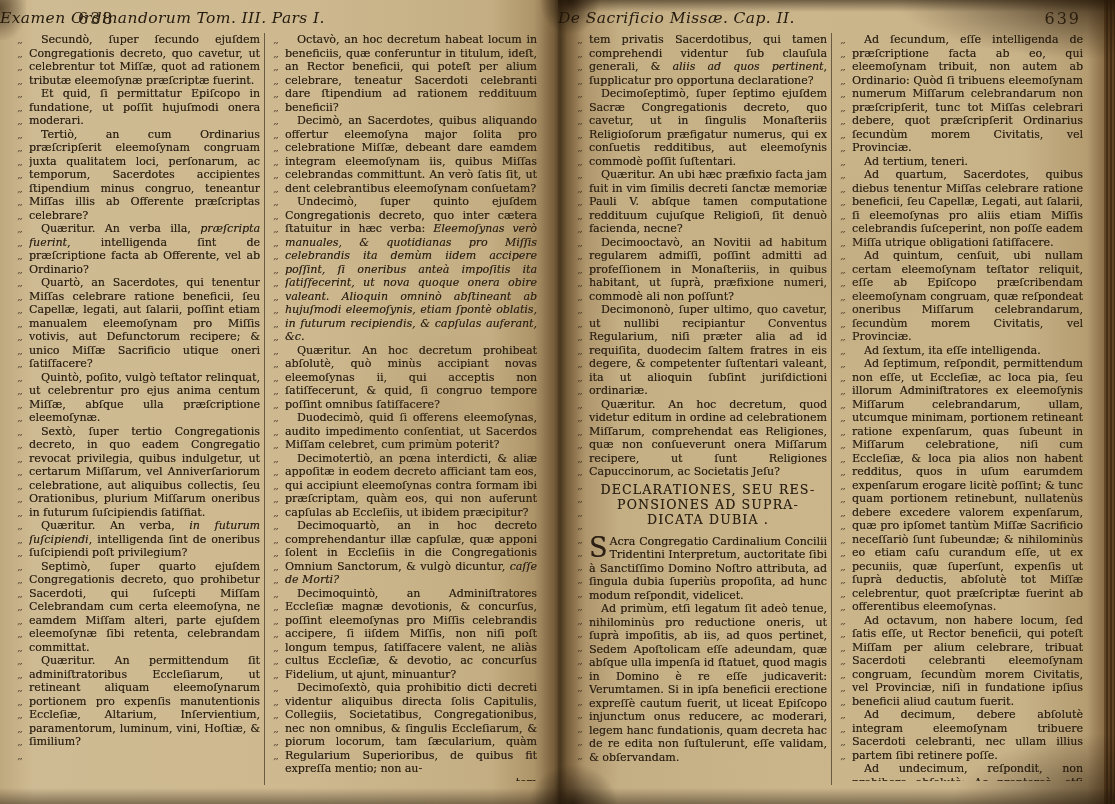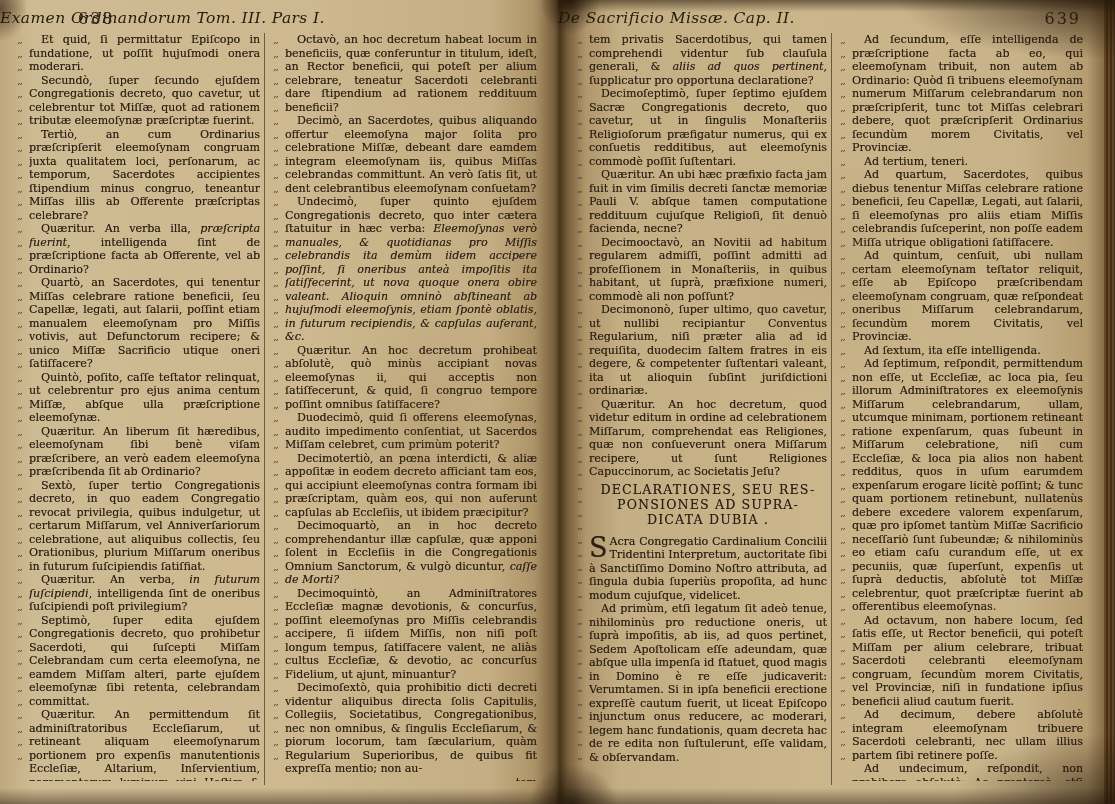--- a/index.html
+++ b/index.html
@@ -134,30 +134,29 @@
           <div>,,</div>
           <div>,,</div>
           <div>,,</div>
           <div>,,</div>
           <div>,,</div>
           <div>,,</div>
           <div>,,</div>
           <div>,,</div>
         </div>
       <div class="coltext col-a">
+          <div class="para n"><span>Secundò, ſuper ſecundo ejuſdem Congregationis decreto, quo cavetur, ut celebrentur tot Miſſæ, quot ad rationem tributæ eleemoſynæ præſcriptæ fuerint.</span></div>
           <div class="para n"><span>Et quid, ſi permittatur Epiſcopo in fundatione, ut poſſit hujuſmodi onera moderari.</span></div>
-          <div class="para n"><span>Secundò, ſuper ſecundo ejuſdem Congregationis decreto, quo cavetur, ut celebrentur tot Miſſæ, quot ad rationem tributæ eleemoſynæ præſcriptæ fuerint.</span></div>
           <div class="para n"><span>Tertiò, an cum Ordinarius præſcripſerit eleemoſynam congruam juxta qualitatem loci, perſonarum, ac temporum, Sacerdotes accipientes ſtipendium minus congruo, teneantur Miſſas illis ab Offerente præſcriptas celebrare?</span></div>
           <div class="para n"><span>Quæritur. An verba illa, </span><span class="it">præſcripta fuerint</span><span>, intelligenda ſint de præſcriptione facta ab Offerente, vel ab Ordinario?</span></div>
           <div class="para n"><span>Quartò, an Sacerdotes, qui tenentur Miſſas celebrare ratione beneficii, ſeu Capellæ, legati, aut ſalarii, poſſint etiam manualem eleemoſynam pro Miſſis votivis, aut Defunctorum recipere; &amp; unico Miſſæ Sacrificio utique oneri ſatiſfacere?</span></div>
-          <div class="para n"><span>Quintò, poſito, caſſe teſtator relinquat, ut celebrentur pro ejus anima centum Miſſæ, abſque ulla præſcriptione eleemoſynæ.</span></div>
-          <div class="para n"><span>Quæritur. An liberum ſit hæredibus, eleemoſynam ſibi benè viſam præſcribere, an verò eadem eleemoſyna præſcribenda ſit ab Ordinario?</span></div>
+          <div class="para n"><span>Quintò, poſito, vulgò teſtator relinquat, ut celebrentur pro ejus anima centum Miſſæ, abſque ulla præſcriptione eleemoſynæ.</span></div>
           <div class="para n"><span>Sextò, ſuper tertio Congregationis decreto, in quo eadem Congregatio revocat privilegia, quibus indulgetur, ut certarum Miſſarum, vel Anniverſariorum celebratione, aut aliquibus collectis, ſeu Orationibus, plurium Miſſarum oneribus in futurum ſuſcipiendis ſatiſfiat.</span></div>
           <div class="para n"><span>Quæritur. An verba, </span><span class="it">in futurum ſuſcipiendi</span><span>, intelligenda ſint de oneribus ſuſcipiendi poſt privilegium?</span></div>
-          <div class="para n"><span>Septimò, ſuper edita ejuſdem Congregationis decreto, quo prohibetur Sacerdoti, qui ſuſcepti Miſſam Celebrandam cum certa eleemoſyna, ne eamdem Miſſam alteri, parte ejuſdem eleemoſynæ ſibi retenta, celebrandam committat.</span></div>
+          <div class="para n"><span>Septimò, ſuper quarto ejuſdem Congregationis decreto, quo prohibetur Sacerdoti, qui ſuſcepti Miſſam Celebrandam cum certa eleemoſyna, ne eamdem Miſſam alteri, parte ejuſdem eleemoſynæ ſibi retenta, celebrandam committat.</span></div>
           <div class="para n"><span>Quæritur. An permittendum ſit adminiſtratoribus Eccleſiarum, ut retineant aliquam eleemoſynarum portionem pro expenſis manutentionis Eccleſiæ, Altarium, Inſervientium, paramentorum, luminum, vini, Hoſtiæ, &amp; ſimilium?</span></div>
         </div>
       <div class="vrule"></div>
       <div class="qgutter">
           <div>,,</div>
           <div>,,</div>
           <div>,,</div>
           <div>,,</div>
           <div>,,</div>
           <div>,,</div>
@@ -290,21 +289,21 @@
       <div class="coltext col-a">
           <div class="para c"><span>tem privatis Sacerdotibus, qui tamen comprehendi videntur ſub clauſula generali, &amp; </span><span class="it">aliis ad quos pertinent</span><span>, ſupplicatur pro opportuna declaratione?</span></div>
           <div class="para n"><span>Decimoſeptimò, ſuper ſeptimo ejuſdem Sacræ Congregationis decreto, quo cavetur, ut in ſingulis Monaſteriis Religioſorum præfigatur numerus, qui ex conſuetis redditibus, aut eleemoſynis commodè poſſit ſuſtentari.</span></div>
           <div class="para n"><span>Quæritur. An ubi hæc præfixio facta jam fuit in vim ſimilis decreti ſanctæ memoriæ Pauli V. abſque tamen computatione reddituum cujuſque Religioſi, ſit denuò facienda, necne?</span></div>
           <div class="para n"><span>Decimooctavò, an Novitii ad habitum regularem admiſſi, poſſint admitti ad profeſſionem in Monaſteriis, in quibus habitant, ut ſuprà, præfixione numeri, commodè ali non poſſunt?</span></div>
           <div class="para n"><span>Decimononò, ſuper ultimo, quo cavetur, ut nullibi recipiantur Conventus Regularium, niſi præter alia ad id requiſita, duodecim ſaltem fratres in eis degere, &amp; competenter ſuſtentari valeant, ita ut alioquin ſubſint juriſdictioni ordinariæ.</span></div>
           <div class="para n"><span>Quæritur. An hoc decretum, quod videtur editum in ordine ad celebrationem Miſſarum, comprehendat eas Religiones, quæ non conſueverunt onera Miſſarum recipere, ut ſunt Religiones Capuccinorum, ac Societatis Jeſu?</span></div>
           <div class="para h"><span>DECLARATIONES, SEU RES-
 PONSIONES AD SUPRA-
 DICATA DUBIA .</span></div>
-          <div class="para d"><span class="dropcap">S</span><span>Acra Congregatio Cardinalium Concilii Tridentini Interpretum, auctoritate ſibi à Sanctiſſimo Domino Noſtro attributa, ad ſingula dubia ſuperiùs propoſita, ad hunc modum cujuſque, videlicet.</span></div>
+          <div class="para d"><span class="dropcap">S</span><span>Acra Congregatio Cardinalium Concilii Tridentini Interpretum, auctoritate ſibi à Sanctiſſimo Domino Noſtro attributa, ad ſingula dubia ſuperiùs propoſita, ad hunc modum reſpondit, videlicet.</span></div>
           <div class="para n"><span>Ad primùm, etſi legatum ſit adeò tenue, nihilominùs pro reductione oneris, ut ſuprà impoſitis, ab iis, ad quos pertinet, Sedem Apoſtolicam eſſe adeundam, quæ abſque ulla impenſa id ſtatuet, quod magis in Domino è re eſſe judicaverit: Verumtamen. Si in ipſa beneficii erectione expreſſè cautum fuerit, ut liceat Epiſcopo injunctum onus reducere, ac moderari, legem hanc fundationis, quam decreta hac de re edita non ſuſtulerunt, eſſe validam, &amp; obſervandam.</span></div>
         </div>
       <div class="vrule"></div>
       <div class="qgutter">
           <div>,,</div>
           <div>,,</div>
           <div>,,</div>
           <div>,,</div>
           <div>,,</div>
           <div>,,</div>

